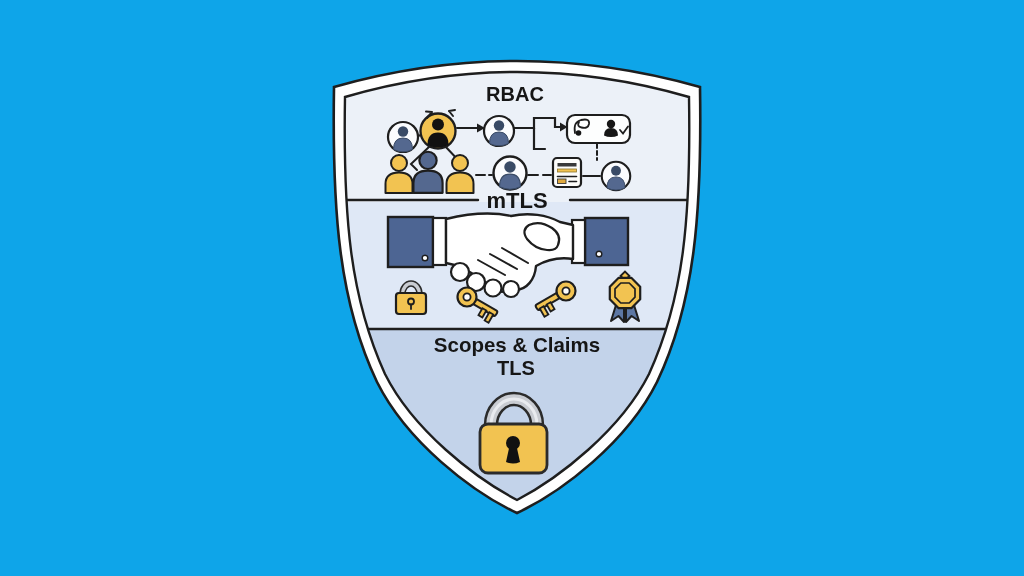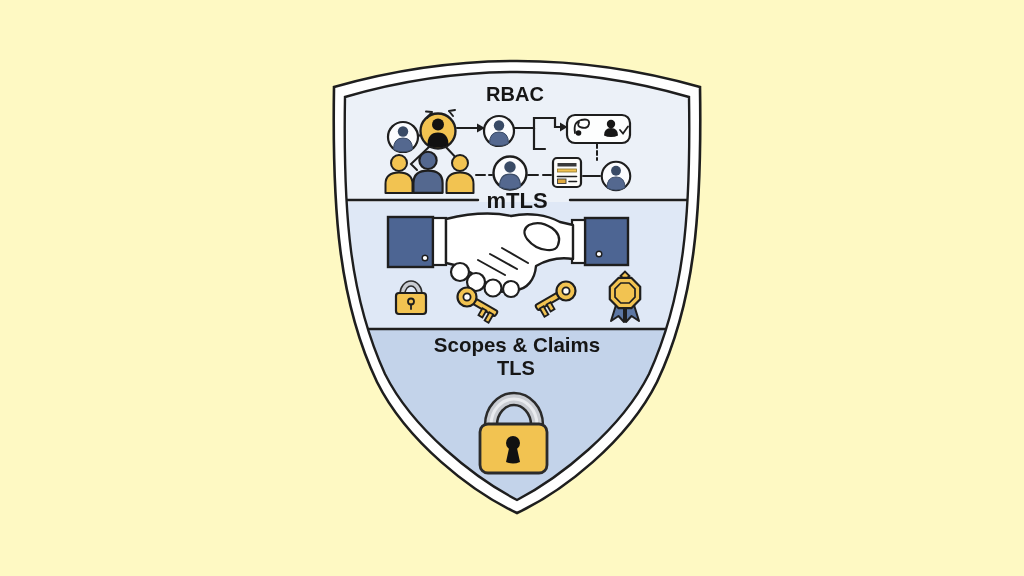--- a/index.html
+++ b/index.html
@@ -1,16 +1,16 @@
 <!DOCTYPE html>
 <html style="--outline: #1e1e1e; --ink: #161616; --band: #ffffff; --rbac-bg: #ecf1f8; --mtls-bg: #dfe8f6; --scopes-bg: #c3d3ea; --yellow: #f2c351; --yellow-deep: #e0a93e; --navy: #54688f; --navy-dark: #3a4b66; --sleeve: #4d6593; --ribbon: #5d77a3; --shackle-grey: #c9ccd2; --shackle-dark: #2b2b2b;"><head>
 <meta charset="utf-8">
 <style>
   html,body{margin:0;padding:0;background:#fdfdfd;}
-  .stage{position:relative;width:1024px;height:576px;background:#fef9c3;overflow:hidden;
+  .stage{position:relative;width:1024px;height:576px;background:#0ea5e9;overflow:hidden;
          font-family:"Liberation Sans",sans-serif;}
   .shield-wrap{position:absolute;left:327px;top:32px;width:380px;height:490px;}
   svg text{font-family:"Liberation Sans",sans-serif;font-weight:700;fill:var(--ink);}
   .ln{stroke:var(--outline);fill:none;stroke-linecap:round;}
   .fill-white{fill:#ffffff;}
 </style>
 </head>
 <body>
 
 <div class="stage">

